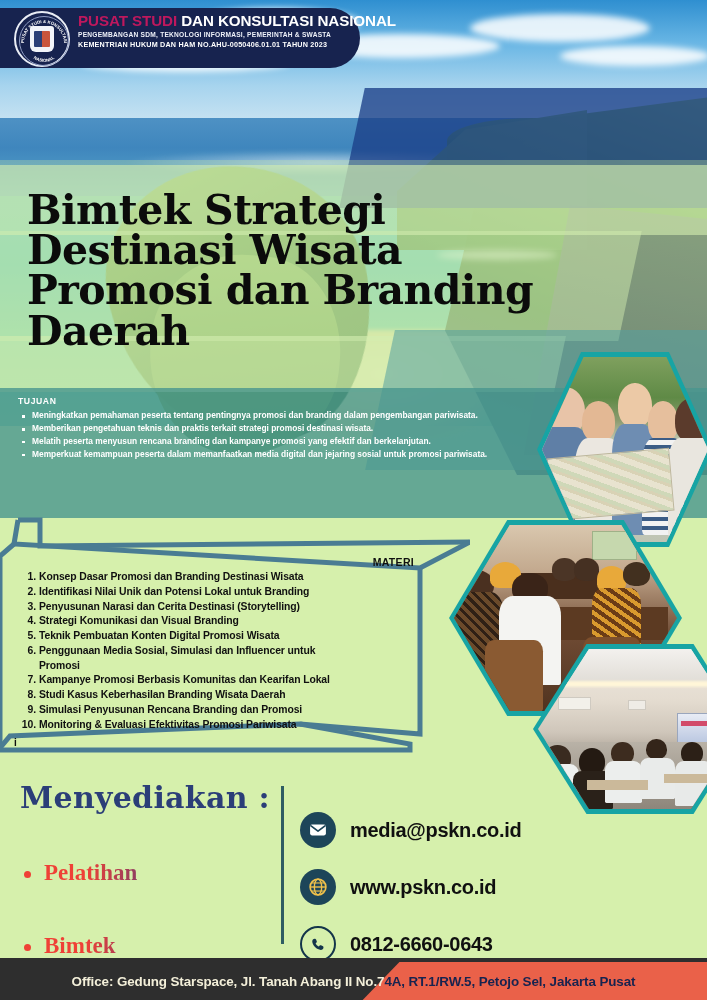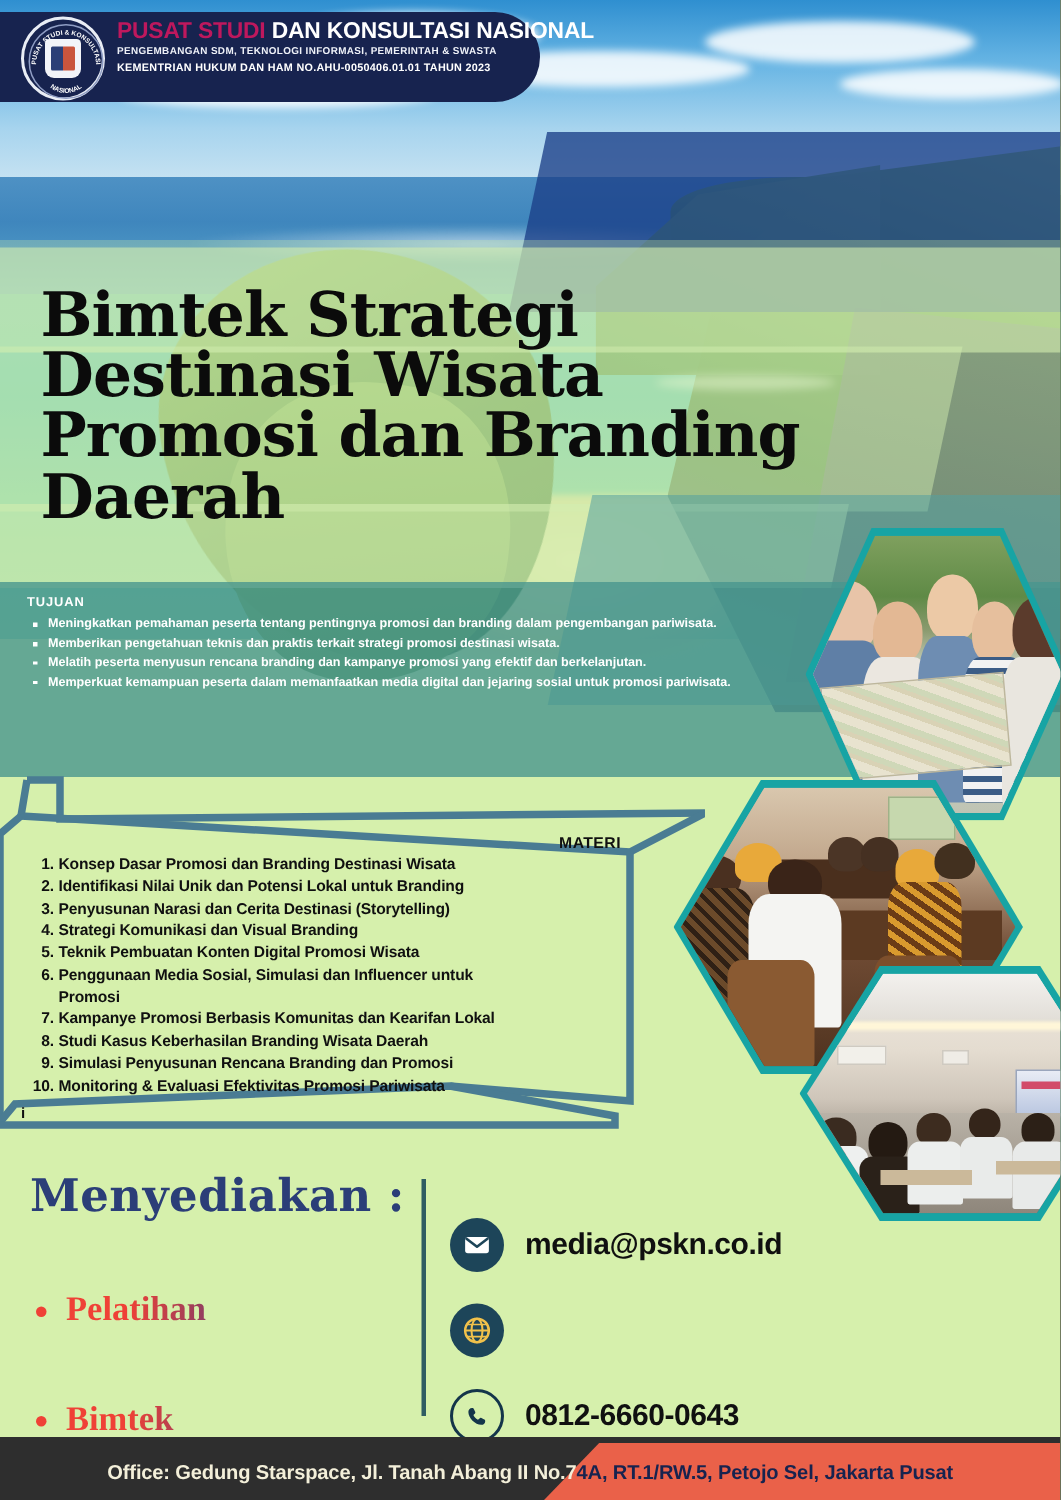--- a/index.html
+++ b/index.html
@@ -294,20 +294,21 @@
     <div class="crow">
       <div class="cicon solid">
         <svg width="22" height="22" viewBox="0 0 24 24" aria-hidden="true">
           <circle cx="12" cy="12" r="8.6" fill="none" stroke="#f0c14b" stroke-width="1.8"></circle>
           <ellipse cx="12" cy="12" rx="4" ry="8.6" fill="none" stroke="#f0c14b" stroke-width="1.5"></ellipse>
           <line x1="3.4" y1="12" x2="20.6" y2="12" stroke="#f0c14b" stroke-width="1.5"></line>
           <line x1="4.6" y1="7.6" x2="19.4" y2="7.6" stroke="#f0c14b" stroke-width="1.2"></line>
           <line x1="4.6" y1="16.4" x2="19.4" y2="16.4" stroke="#f0c14b" stroke-width="1.2"></line>
         </svg>
       </div>
+      <div class="ctext">www.pskn.co.id</div>
     </div>
     <div class="crow">
       <div class="cicon ring">
         <svg width="19" height="19" viewBox="0 0 24 24" aria-hidden="true">
           <path d="M7.2 4.6c.9 0 1.3.3 1.7 1.2l.9 2c.3.7.2 1.1-.3 1.6l-.8.8c-.3.3-.3.6-.1 1 .6 1.2 1.9 2.5 3.1 3.1.4.2.7.2 1-.1l.8-.8c.5-.5.9-.6 1.6-.3l2 .9c.9.4 1.2.8 1.2 1.7 0 1.9-1.6 3.1-3.4 3.1-5 0-10.8-5.8-10.8-10.8 0-1.8 1.2-3.4 3.1-3.4z" fill="#14354a"></path>
         </svg>
       </div>
       <div class="ctext">0812-6660-0643</div>
     </div>
   </div>

